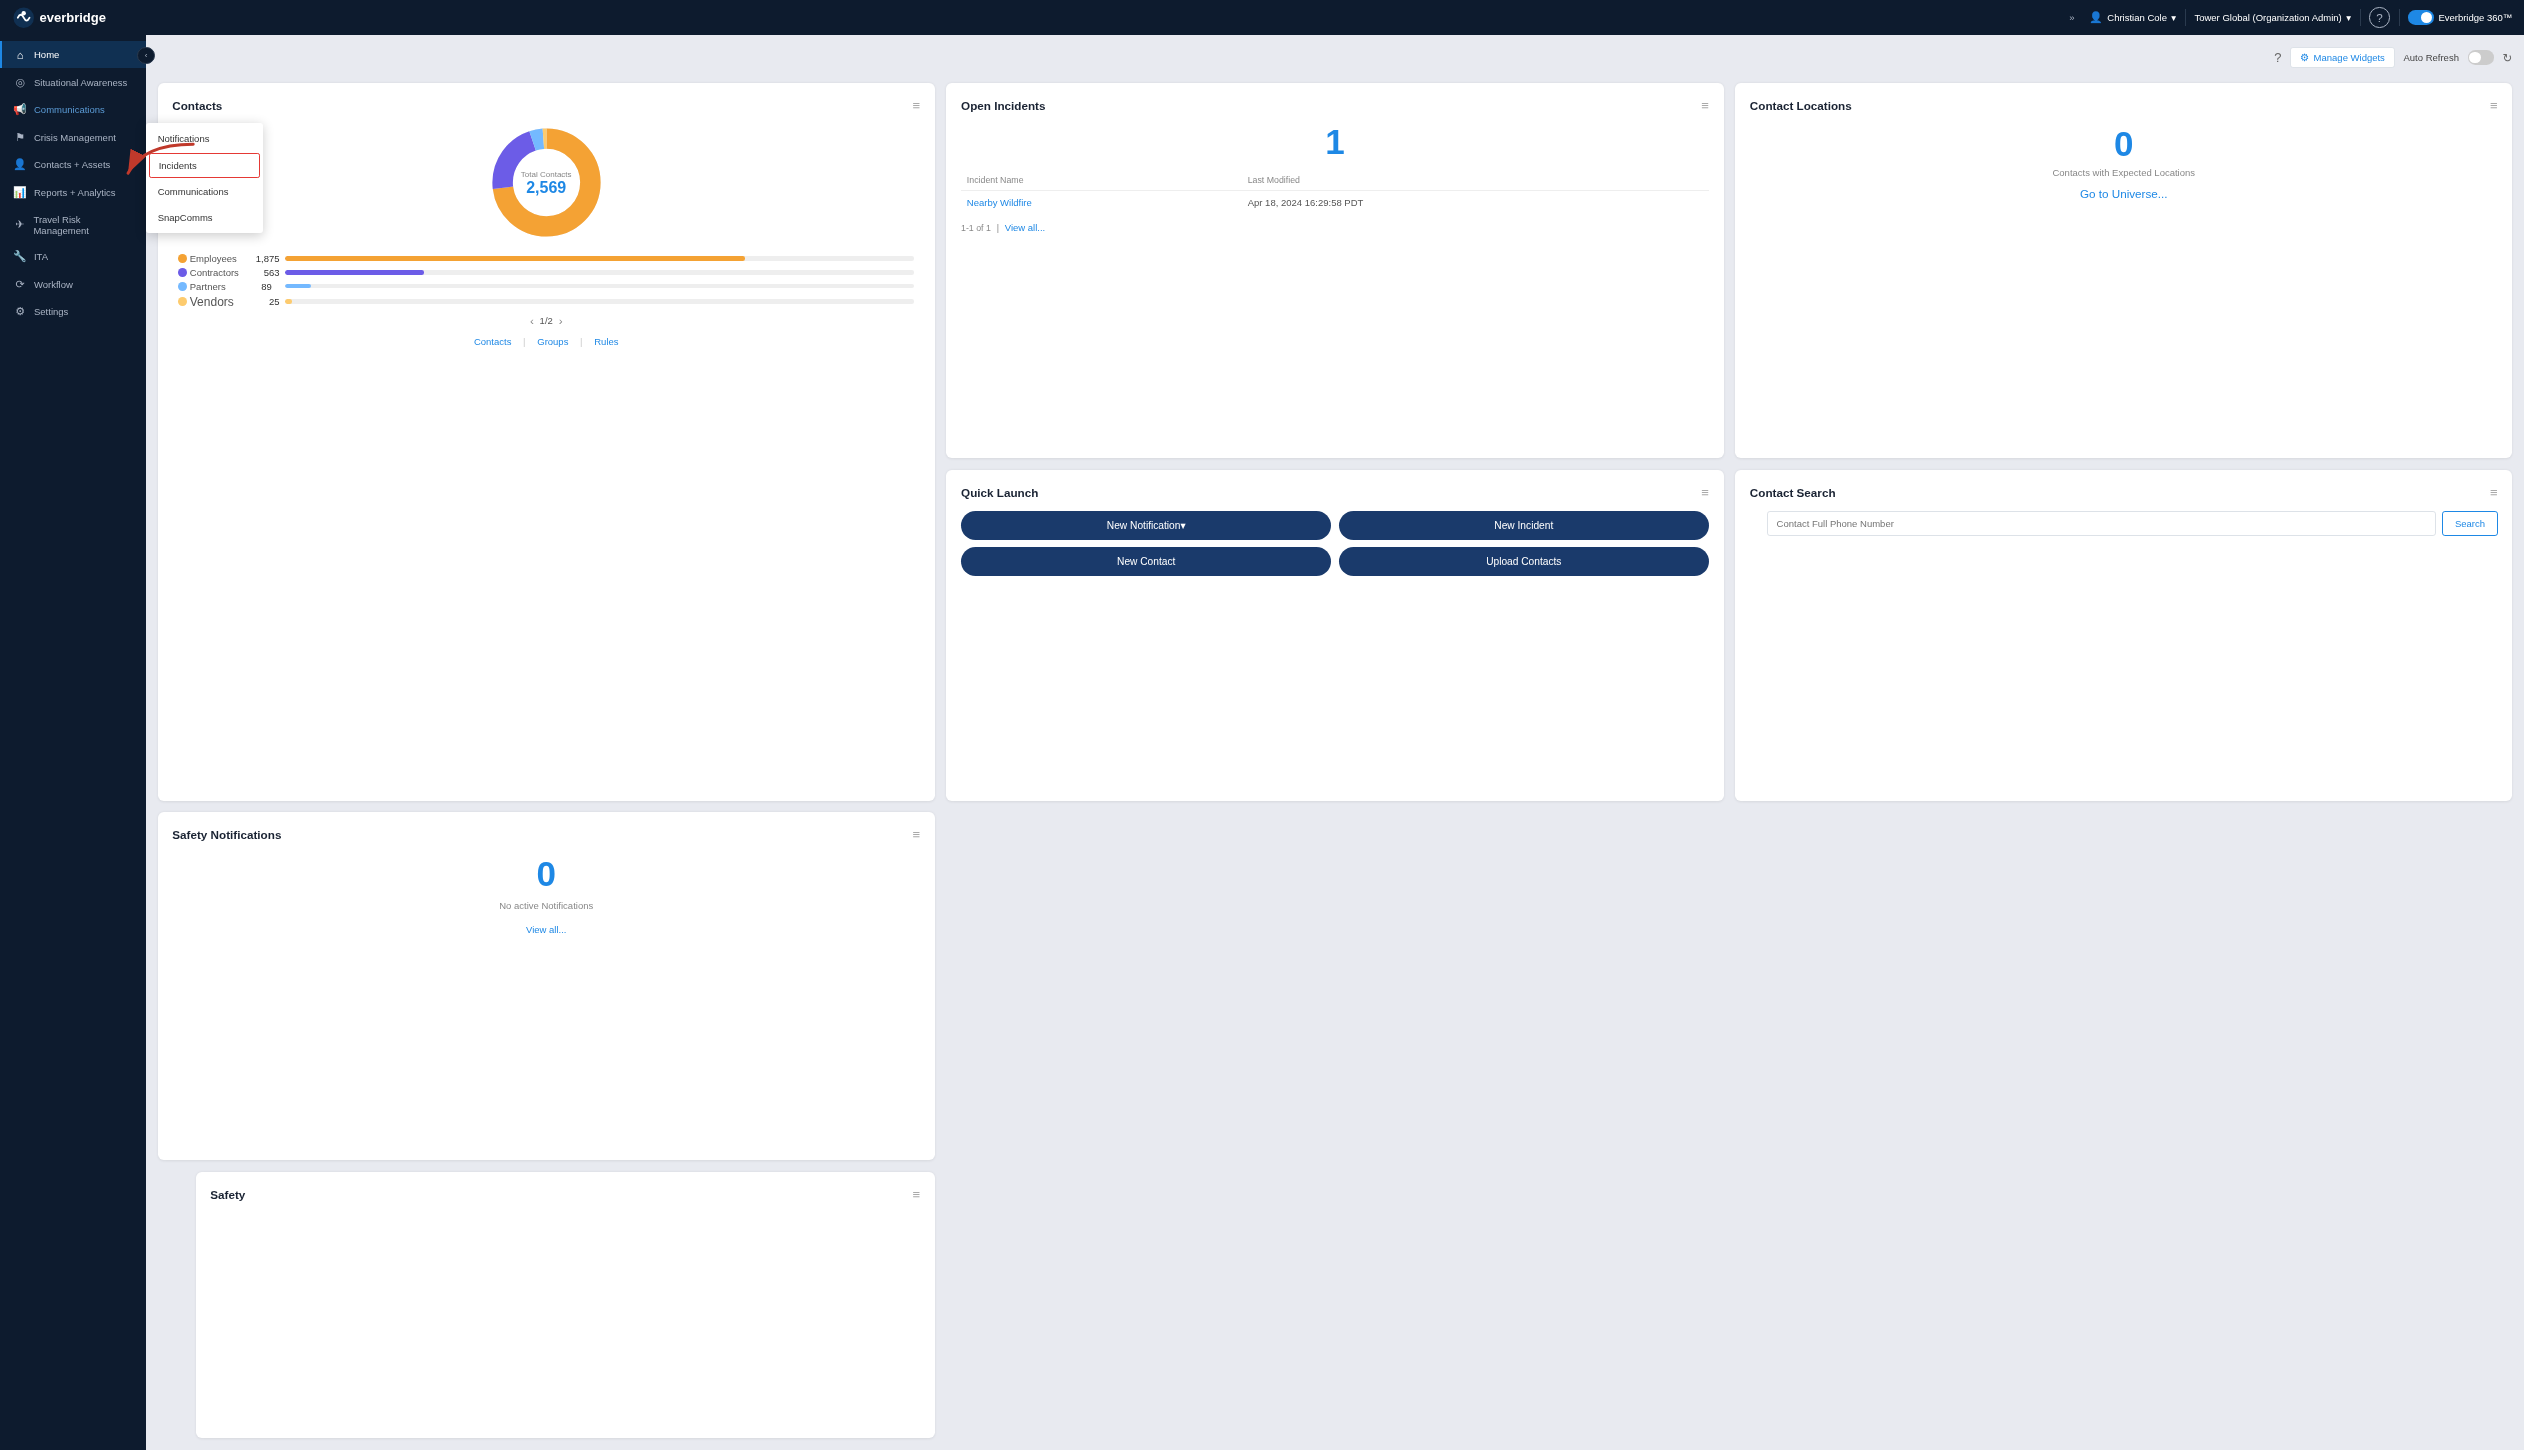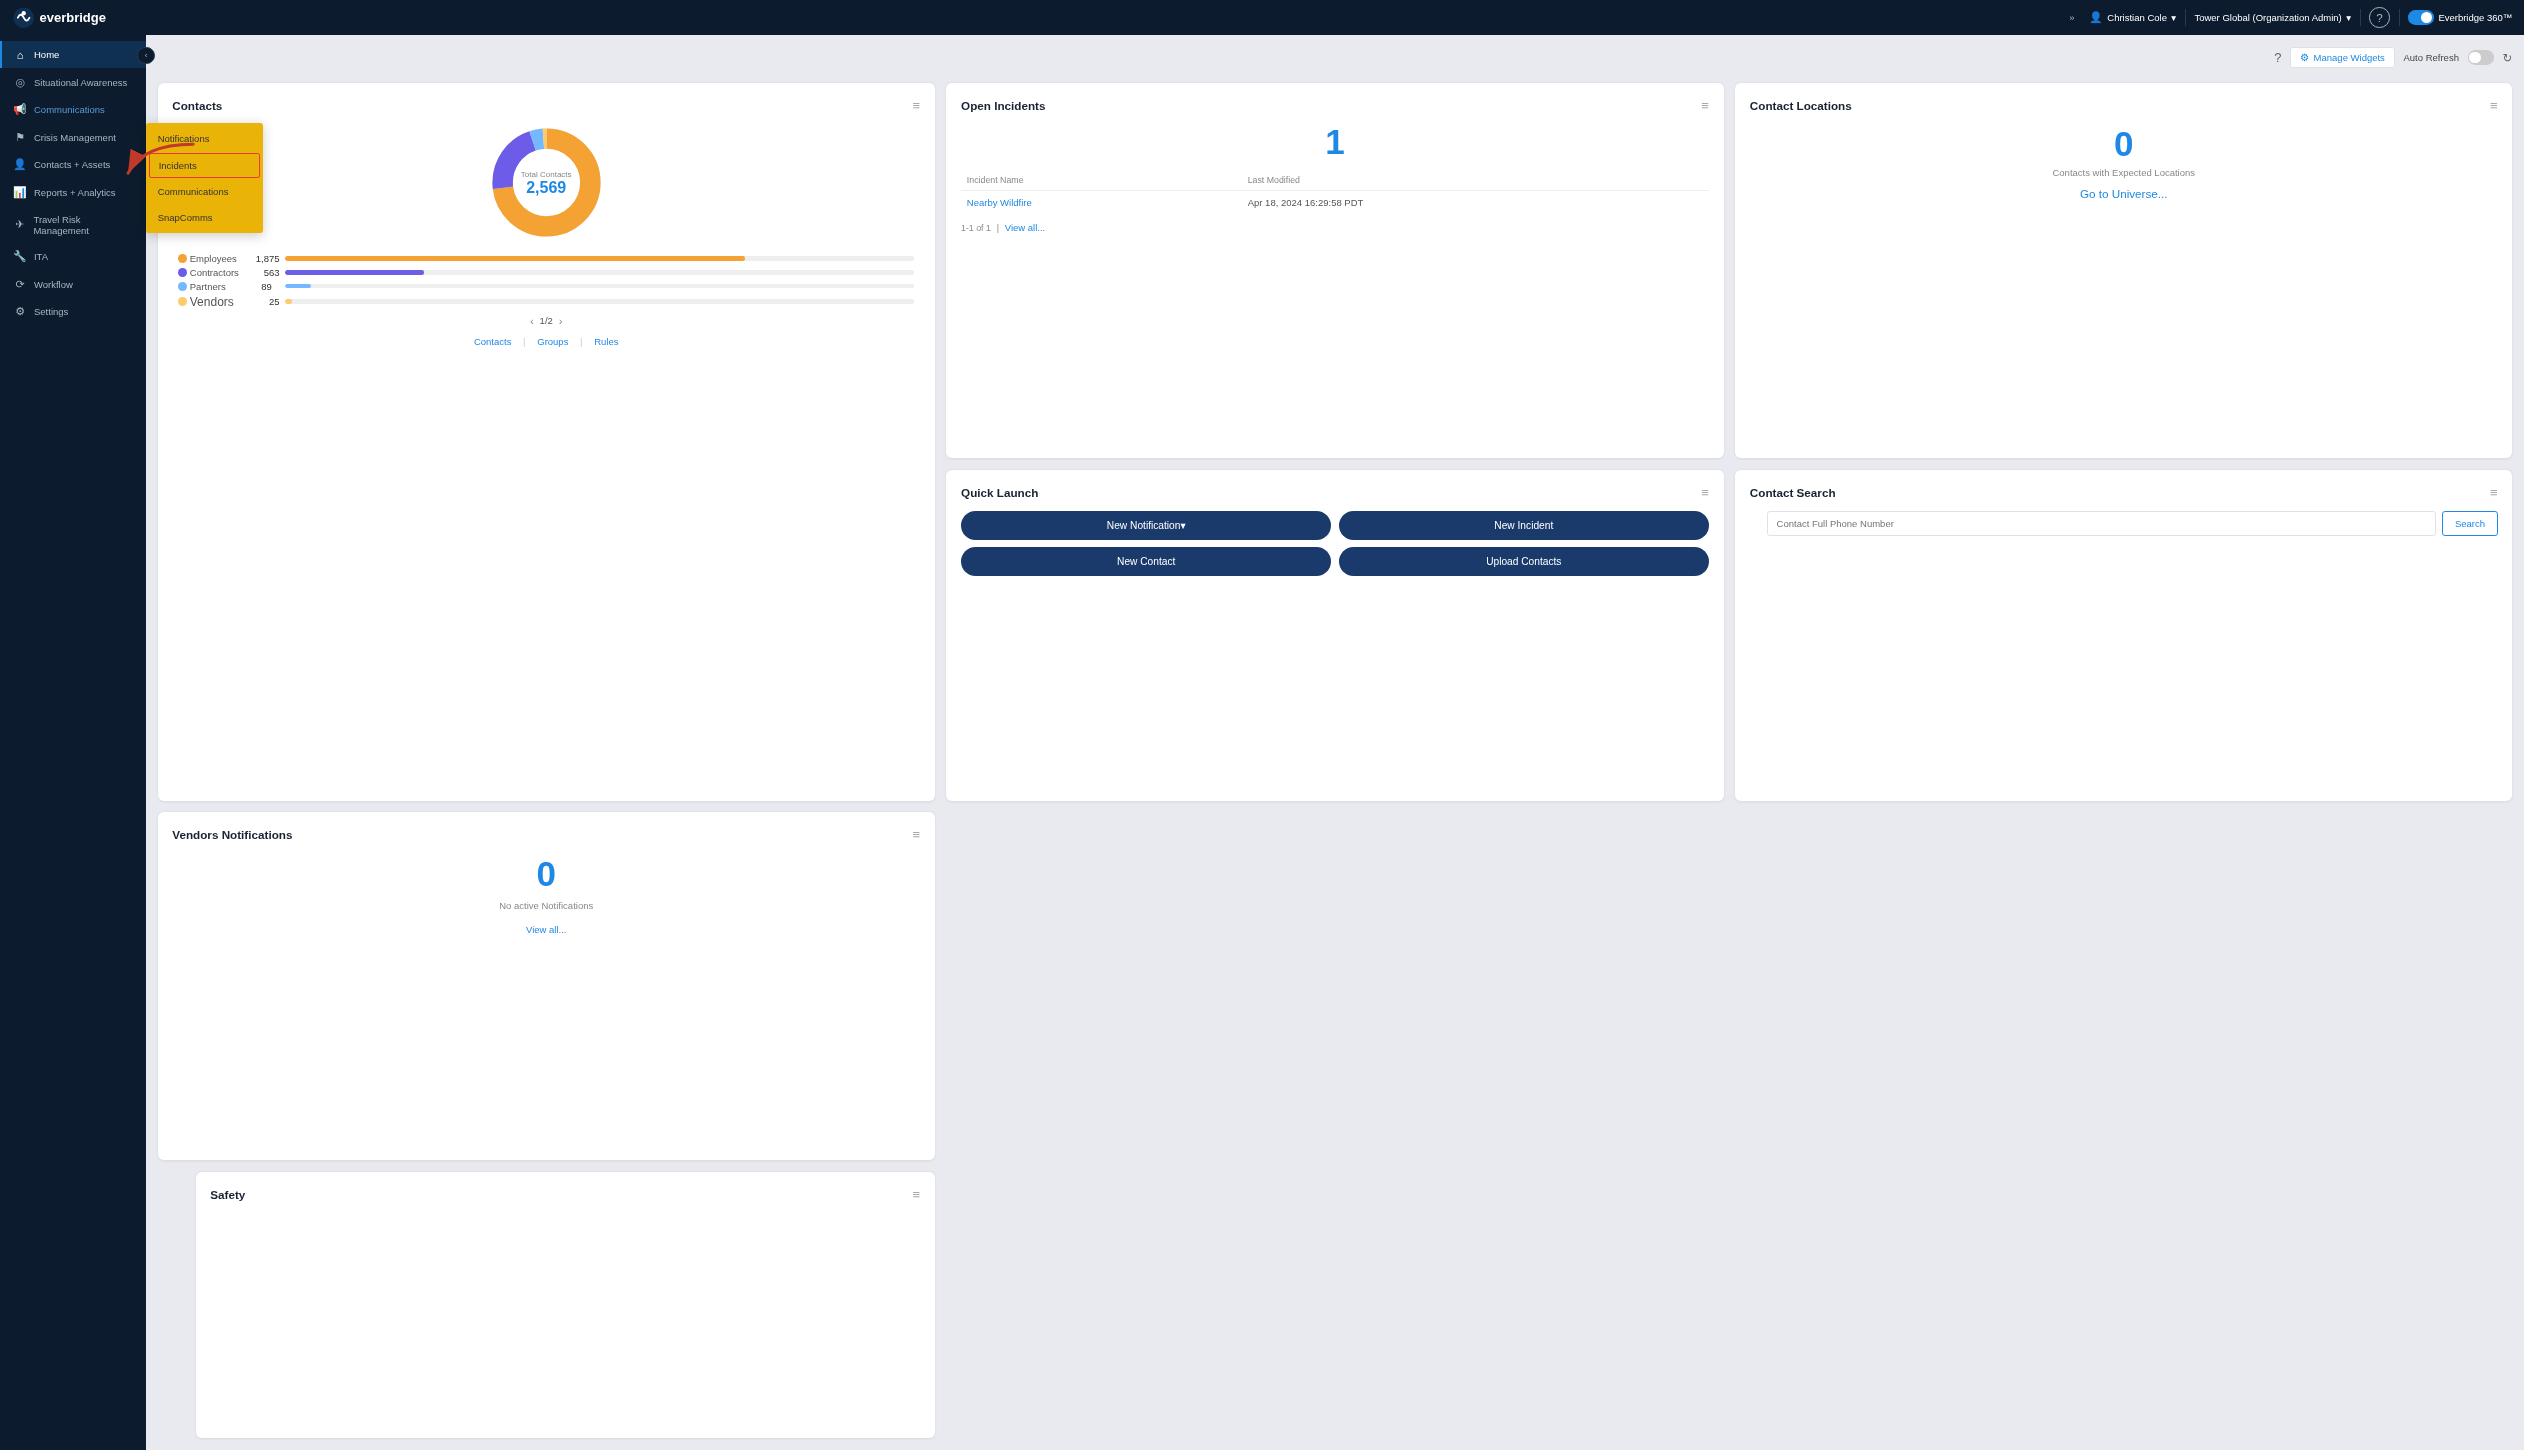--- a/index.html
+++ b/index.html
@@ -90,21 +90,21 @@
       color: #aab4c4;
       font-size: 8px;
       z-index: 60;
     }
 
     
     .dropdown-menu {
       position: absolute;
       left: 146px;
       top: 88px;
-      background: #eab308;
+      background: #ffffff;
       border-radius: 2.9px;
       box-shadow: 0 2.9px 11.7px rgba(0,0,0,0.2);
       min-width: 117px;
       z-index: 200;
       padding: 2.9px 0;
     }
     .dropdown-item {
       padding: 7.3px 11.7px;
       font-size: 9.5px;
       color: #333;
@@ -528,21 +528,21 @@
         <div class="search-row">
           <input class="search-input" type="text" placeholder="Contact Full Phone Number" style="">
           <button class="search-btn">
             <span>Search</span>
           </button>
         </div>
       </div>
 
       <div class="card">
         <div class="card-header">
-          <span class="card-title">Vendors Notifications</span>
+          <span class="card-title">Safety Notifications</span>
           <span class="card-menu">≡</span>
         </div>
         <div class="zero-count">0</div>
         <div class="zero-label">No active Notifications</div>
         <div style="text-align:center;">
           <a class="view-all">View all...</a>
         </div>
       </div>
 
       <div class="card safety-card">

